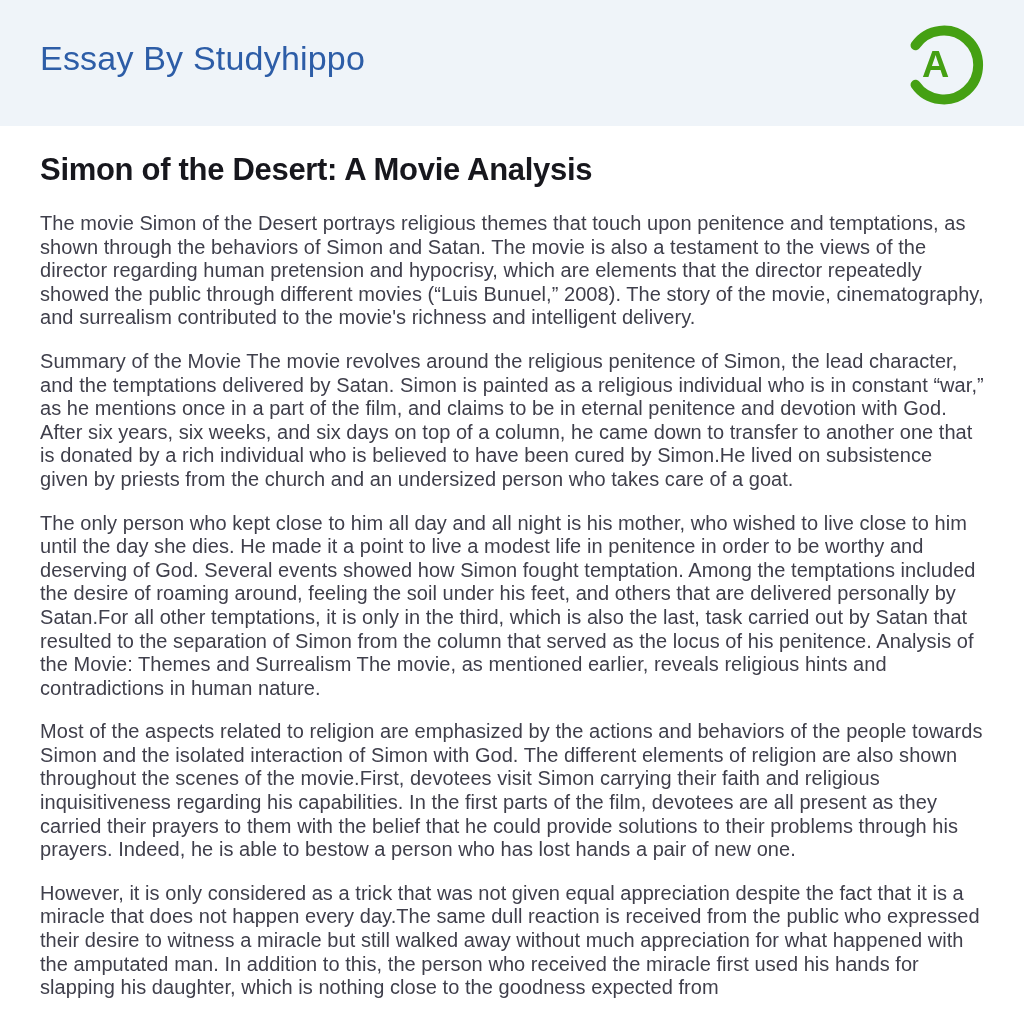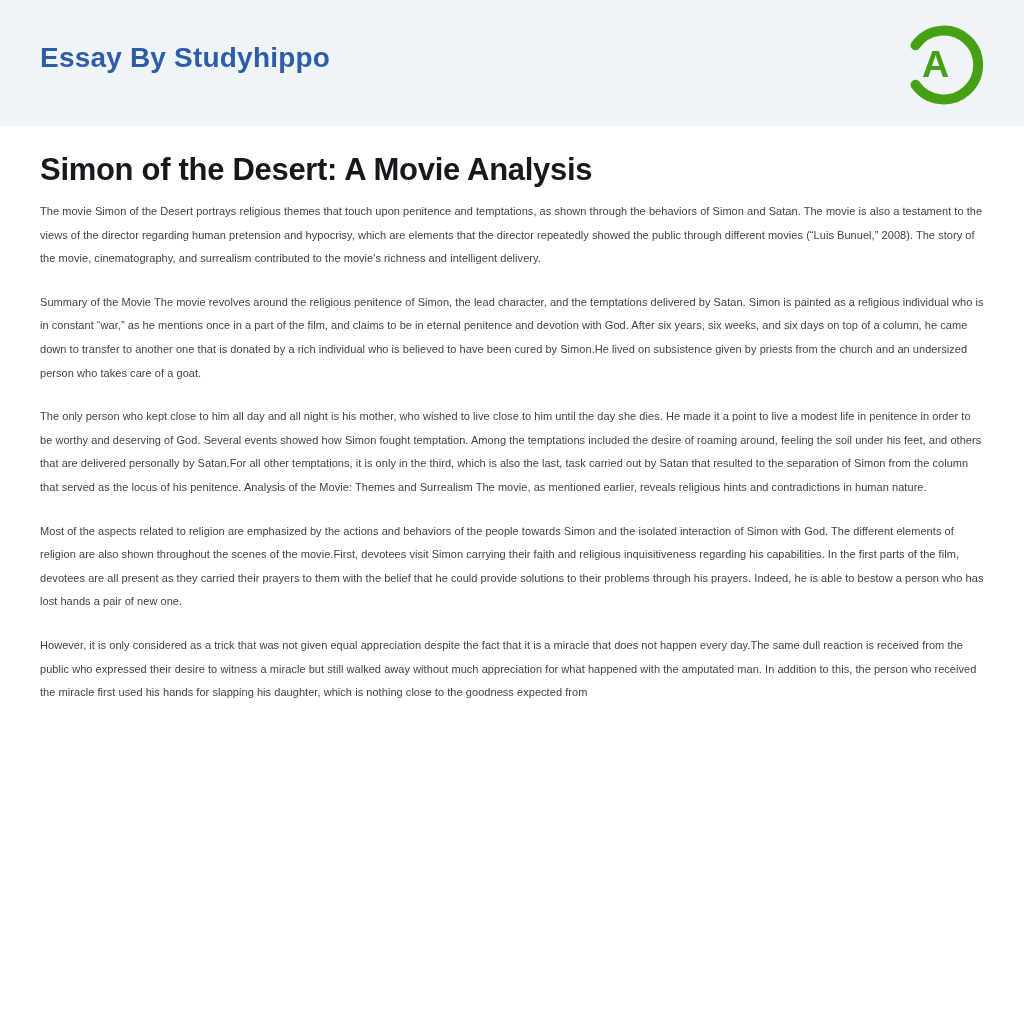--- a/index.html
+++ b/index.html
@@ -15,22 +15,22 @@
     background: #eff4f9;
     height: 126px;
     padding: 0 40px;
     display: flex;
     justify-content: space-between;
     align-items: flex-start;
   }
   .header-text { padding-top: 44px; }
   .site-label {
     color: #2d5da7;
-    font-size: 28px;
-    font-weight: bold;
+    font-size: 34px;
+    font-weight: normal;
     letter-spacing: 0.2px;
     line-height: 28px;
   }
   .site-url {
     display: inline-block;
     margin-top: 15px;
     color: #33629f;
     font-size: 17px;
     text-decoration: none;
     letter-spacing: 0.1px;
@@ -44,26 +44,26 @@
   
   .article {
     padding: 25px 40px 0 40px;
   }
   .article-title {
     color: #17171d;
     font-size: 31px;
     font-weight: bold;
     letter-spacing: -0.3px;
     line-height: 38px;
-    margin-bottom: 11px;
+    margin-bottom: 23px;
     max-width: 950px;
   }
   .article p {
     color: #3f3f4b;
-    font-size: 11px;
+    font-size: 20px;
     line-height: 23.6px;
     letter-spacing: 0.05px;
     margin-bottom: 20px;
     max-width: 948px;
   }
 </style>
 </head>
 <body>
 
 <div class="header">

